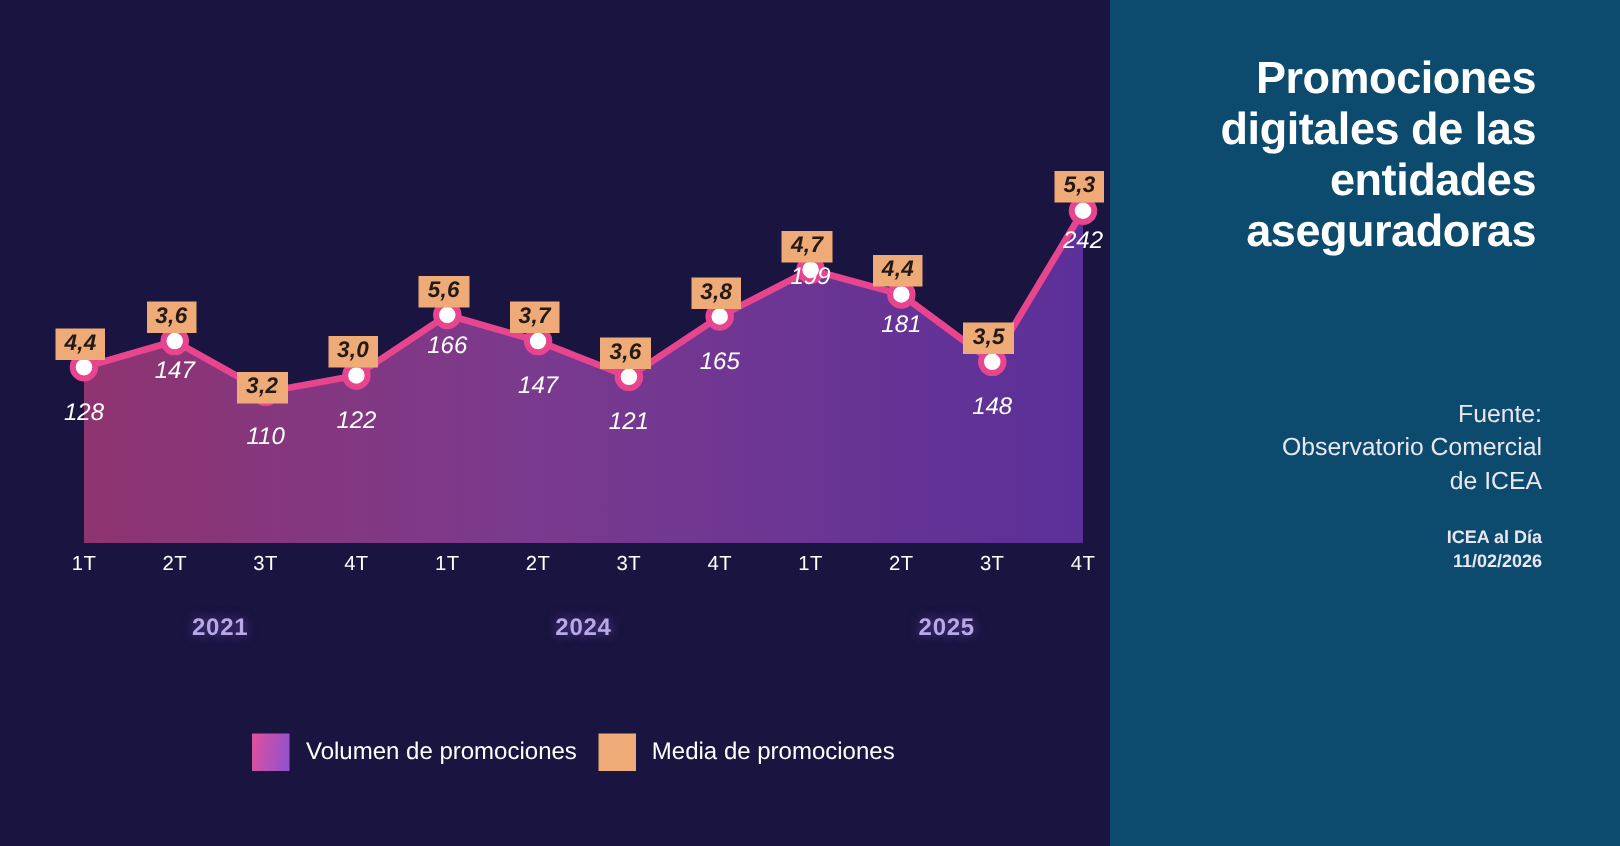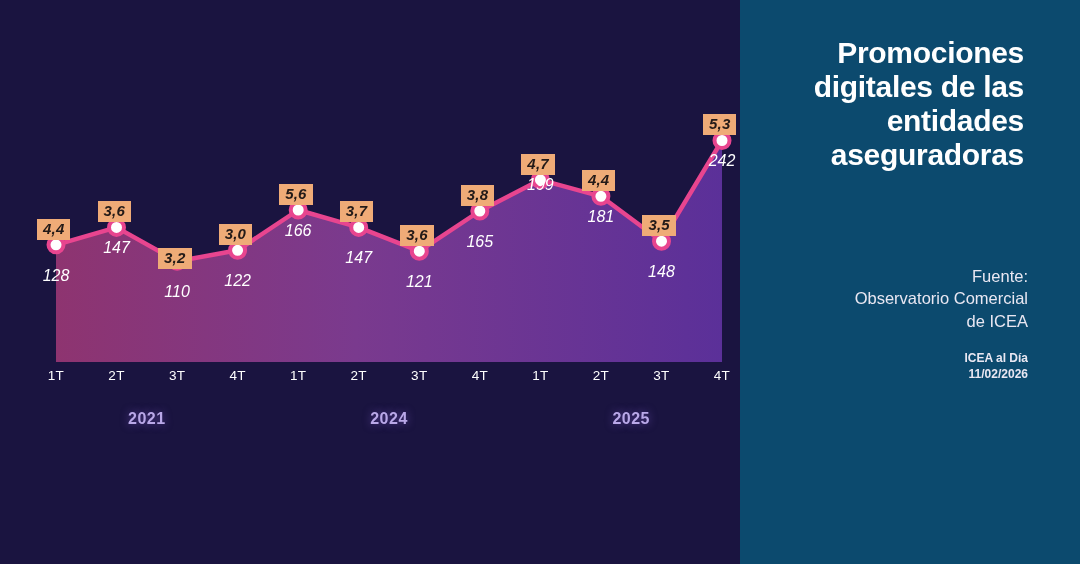--- a/index.html
+++ b/index.html
@@ -143,20 +143,30 @@
         <div class="alabel" style="left: 279.182px; top: 168.046px;">5,6</div>
         <div class="alabel" style="left: 339.727px; top: 185.438px;">3,7</div>
         <div class="alabel" style="left: 400.273px; top: 209.238px;">3,6</div>
         <div class="alabel" style="left: 460.818px; top: 168.962px; text-align: right;">3,8</div>
         <div class="alabel" style="left: 521.364px; top: 137.838px;">4,7</div>
         <div class="alabel" style="left: 581.909px; top: 154.315px;">4,4</div>
         <div class="alabel" style="left: 642.455px; top: 199.169px;">3,5</div>
         <div class="alabel" style="left: 703px; top: 98.4769px;">5,3</div>
       </div>
 
+    <div class="legend">
+      <div class="lg-item">
+        <span class="sw sw-vol"></span>
+        <span class="lg-txt">Volumen de promociones</span>
+      </div>
+      <div class="lg-item">
+        <span class="sw sw-med"></span>
+        <span class="lg-txt">Media de promociones</span>
+      </div>
+    </div>
   </div>
 
   <div class="right-panel">
     <div class="title">
       <div>Promociones</div>
       <div>digitales de las</div>
       <div>entidades</div>
       <div>aseguradoras</div>
     </div>
 

